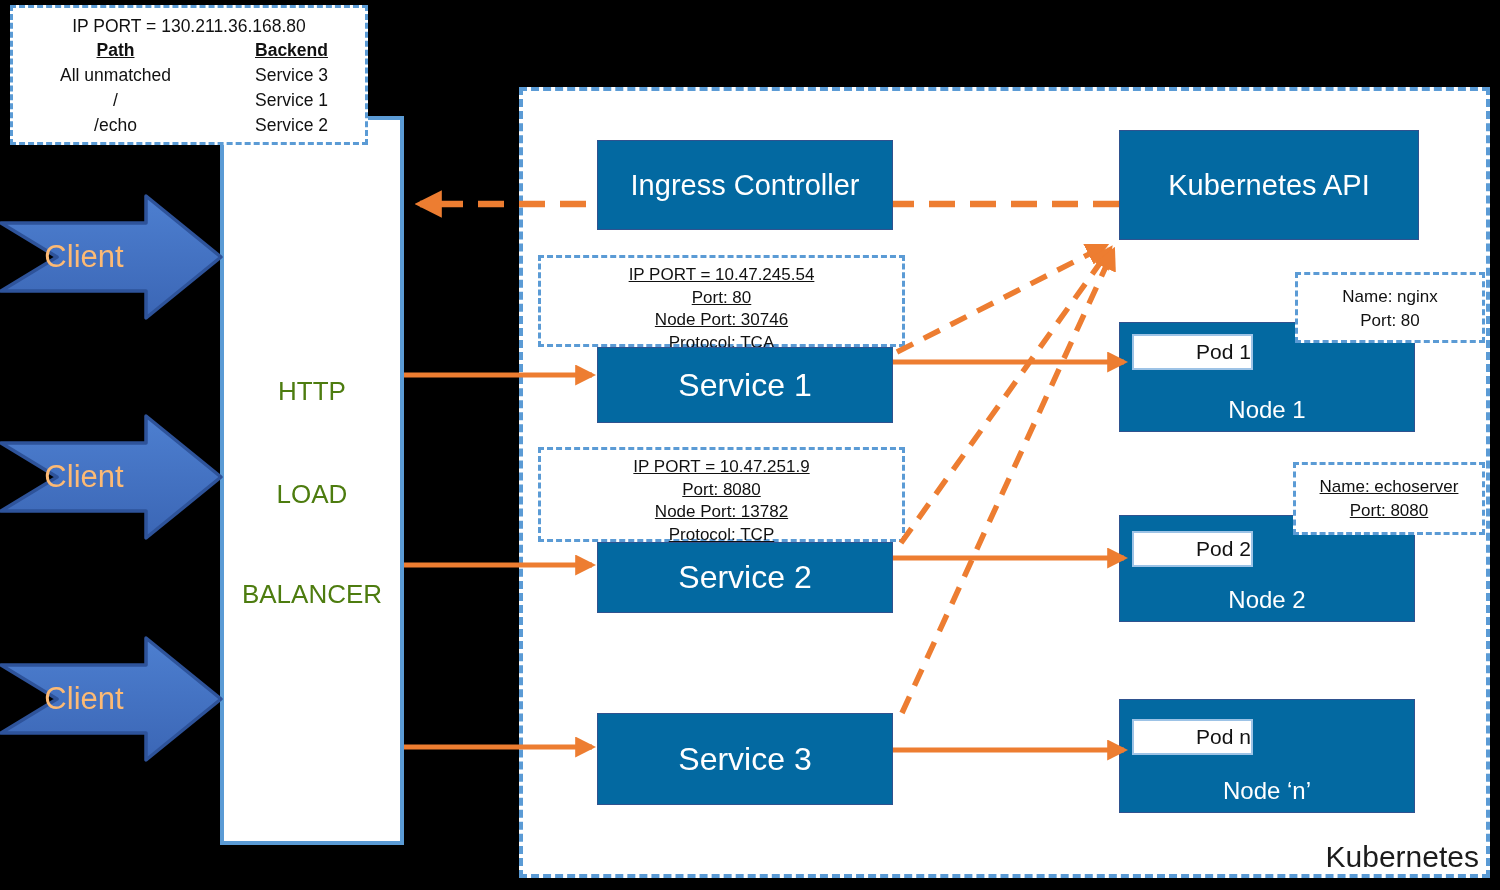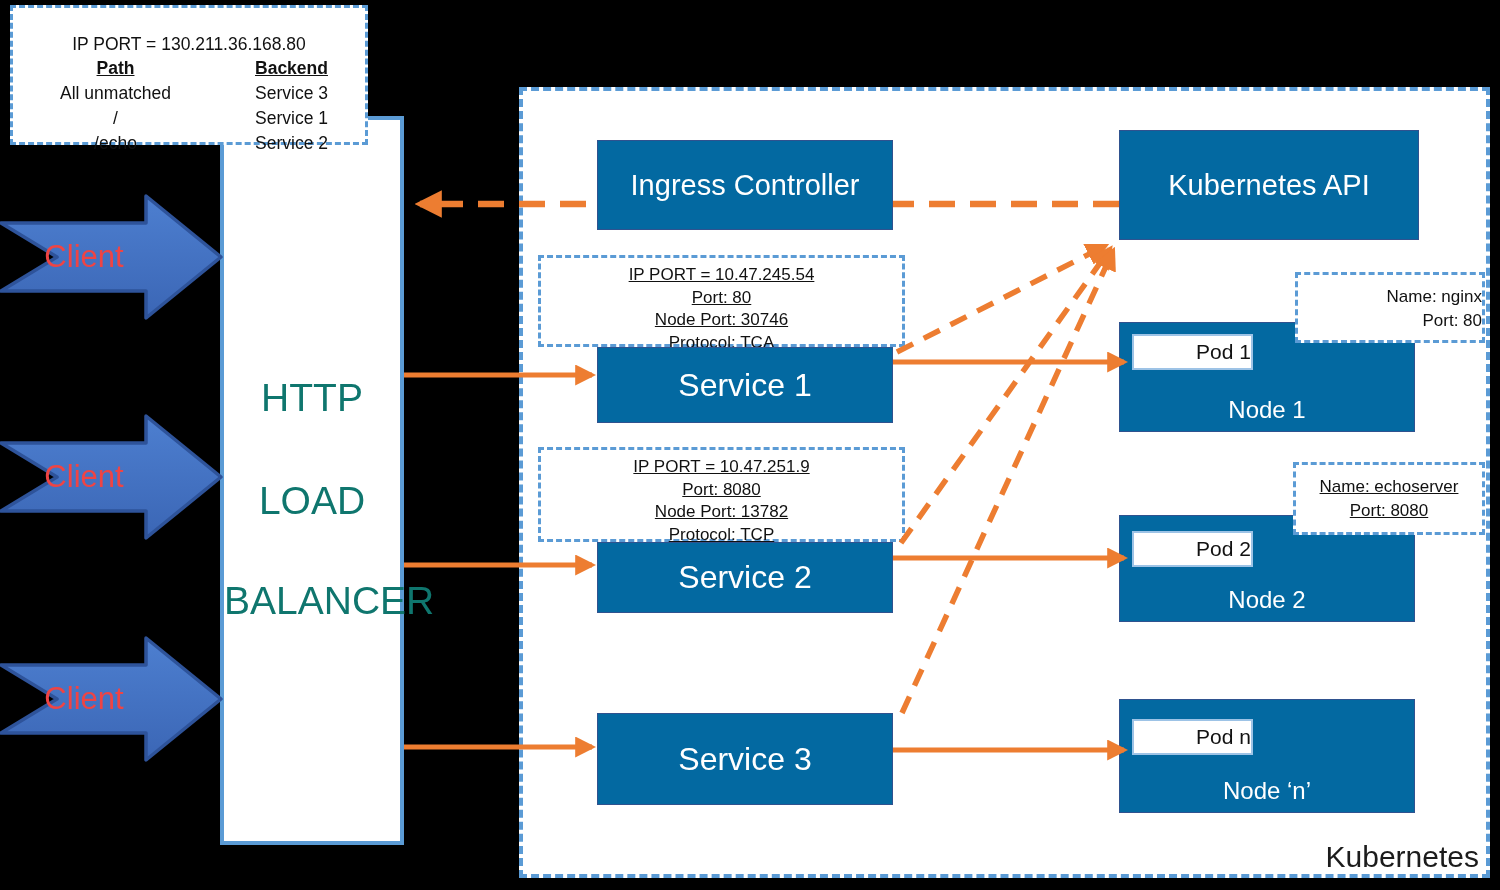--- a/index.html
+++ b/index.html
@@ -4,26 +4,26 @@
 <style>
   html,body{margin:0;padding:0;background:#000;}
   .stage{position:relative;width:1500px;height:890px;background:#000;overflow:hidden;
          font-family:"Liberation Sans",sans-serif;color:#111;}
   .abs{position:absolute;}
   
   .panel{background:#fff;}
   .dashed-panel{background:#fff;border:3px dashed #5B9BD5;box-sizing:border-box;}
   .lb-box{left:220px;top:116px;width:184px;height:729px;border:4px solid #5B9BD5;
           box-sizing:border-box;z-index:1;}
-  .lb-line{position:absolute;left:0;width:100%;text-align:center;font-size:39px;color:#0f766e;}
+  .lb-line{position:absolute;left:0;width:100%;text-align:center;font-size:26px;color:#4d7c0f;}
   .kube-box{left:519px;top:87px;width:971px;height:791px;border:4px dashed #5B9BD5;
             box-sizing:border-box;background:#fff;z-index:1;}
   .kube-label{position:absolute;right:16px;bottom:6px;font-size:30px;color:#1c1c1c;z-index:3;}
   
-  .rules-box{left:10px;top:5px;width:358px;height:140px;z-index:5;padding-top:24px;}
+  .rules-box{left:10px;top:5px;width:358px;height:140px;z-index:5;padding-top:6px;}
   .rules-title{text-align:center;font-size:17.5px;line-height:24px;}
   .rules-grid{display:grid;grid-template-columns:205px 1fr;text-align:center;
               font-size:17.5px;line-height:25px;}
   .rules-head{font-weight:bold;text-decoration:underline;}
   
   .bluebox{background:#0369a1;border:1.5px solid #2F528F;box-sizing:border-box;
            display:flex;align-items:center;justify-content:center;color:#fff;z-index:3;}
   
   .infobox{z-index:1;text-align:center;font-size:17px;line-height:22.5px;padding-top:6px;text-decoration:underline;}
   .podinfo{z-index:5;text-align:center;font-size:17px;line-height:24px;padding-top:10px;}
@@ -31,21 +31,21 @@
   .node{z-index:3;}
   .node-label{position:absolute;left:0;bottom:7px;width:100%;text-align:center;
               color:#fff;font-size:24px;}
   .pod{position:absolute;left:12px;width:121px;height:36px;background:#fff;
        border:2px solid #9DC3E6;box-sizing:border-box;display:flex;align-items:center;
        justify-content:flex-end;font-size:21px;color:#111;}
   
   .client{z-index:3;width:224px;height:128px;}
   .client svg{position:absolute;left:0;top:0;}
   .client span{position:absolute;left:22px;top:0;width:124px;height:128px;display:flex;
-               align-items:center;justify-content:center;color:#ef4444;font-size:31px;}
+               align-items:center;justify-content:center;color:#fdba74;font-size:31px;}
   svg.layer{position:absolute;left:0;top:0;pointer-events:none;}
   .under{z-index:2;}
   .over{z-index:4;}
 </style>
 </head>
 <body>
 
 <div class="stage">
 
   <div class="abs panel dashed-panel rules-box">
@@ -138,21 +138,21 @@
   <div class="abs bluebox" style="left:597px;top:713px;width:296px;height:92px;font-size:32px;">
     <span>Service 3</span>
   </div>
 
   <div class="abs bluebox node" style="left:1119px;top:322px;width:296px;height:110px;">
     <div class="pod" style="top:11px;">
       <span>Pod 1</span>
     </div>
     <span class="node-label">Node 1</span>
   </div>
-  <div class="abs panel dashed-panel podinfo" style="left:1295px;top:272px;width:190px;height:71px;text-align:right;">
+  <div class="abs panel dashed-panel podinfo" style="left:1295px;top:272px;width:190px;height:71px;">
     <div>Name: nginx</div>
     <div>Port: 80</div>
   </div>
 
   <div class="abs bluebox node" style="left:1119px;top:515px;width:296px;height:107px;">
     <div class="pod" style="top:15px;">
       <span>Pod 2</span>
     </div>
     <span class="node-label">Node 2</span>
   </div>

